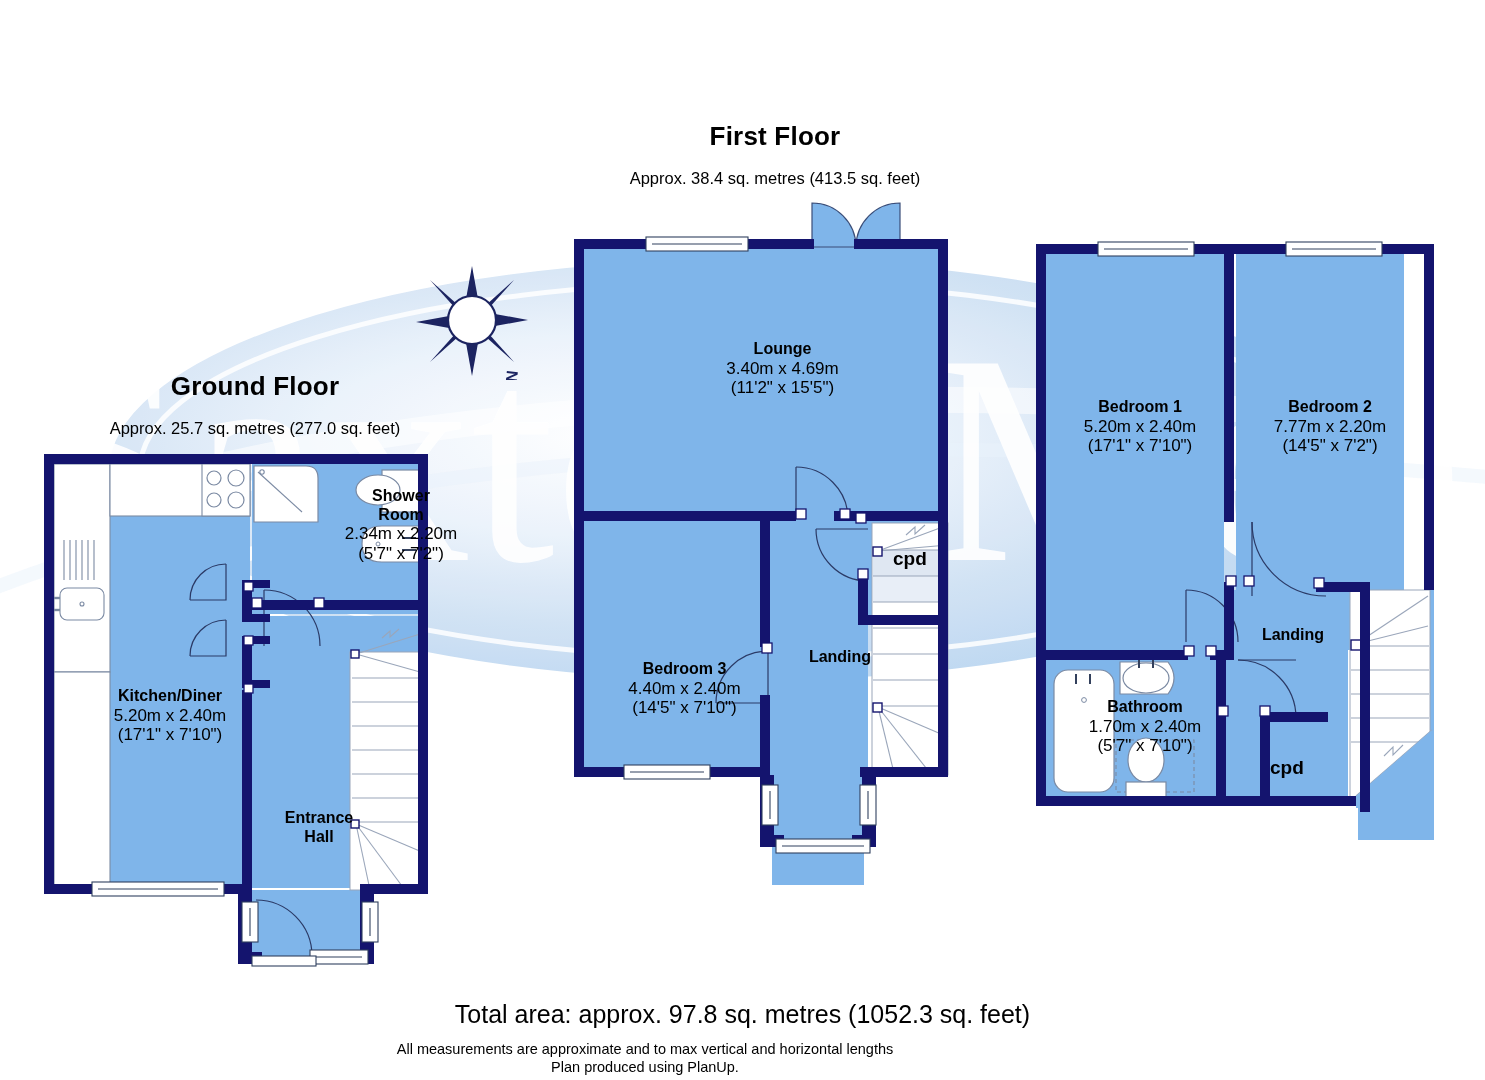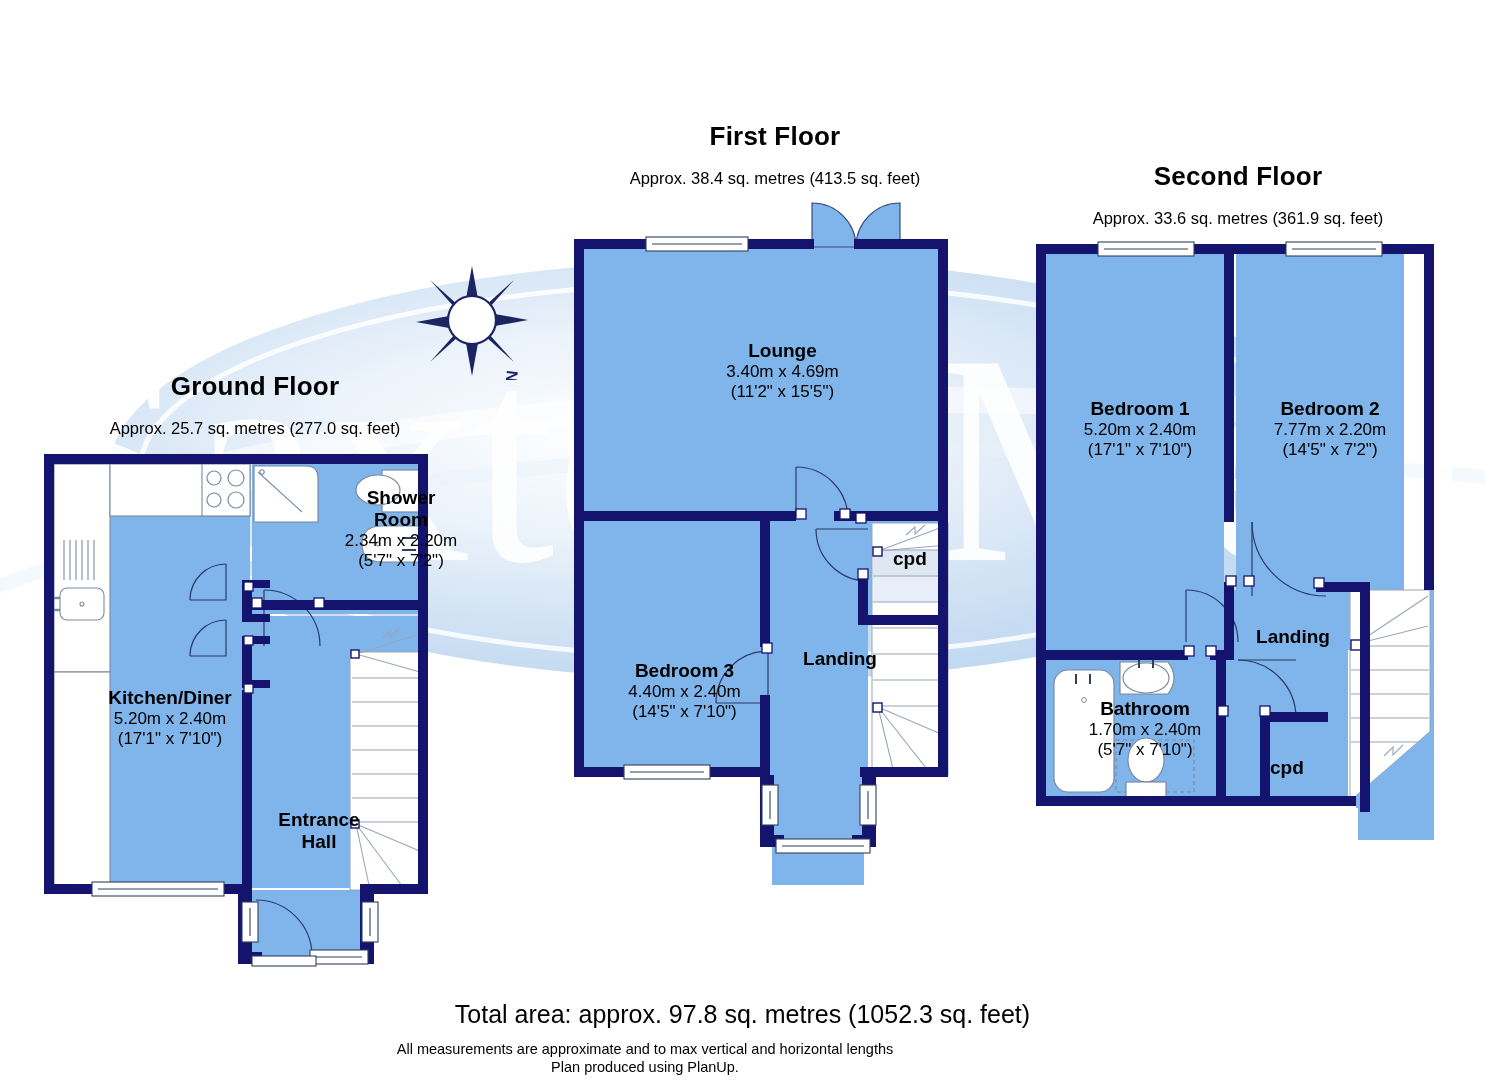--- a/index.html
+++ b/index.html
@@ -10,21 +10,21 @@
   
   .wm{position:absolute;left:0;top:0;width:1485px;height:1080px;pointer-events:none;}
 
   
   .floor-title{position:absolute;text-align:center;}
   .floor-title .ft-name{font-size:26px;font-weight:bold;letter-spacing:.2px;line-height:1.15;}
   .floor-title .ft-area{font-size:16.5px;font-weight:normal;line-height:1.3;margin-top:16px;}
 
   
   .room-label{position:absolute;text-align:center;line-height:1.16;}
-  .room-label .rl-name{font-size:19px;font-weight:bold;white-space:nowrap;}
+  .room-label .rl-name{font-size:16px;font-weight:bold;white-space:nowrap;}
   .room-label .rl-m{font-size:17px;font-weight:normal;white-space:nowrap;}
   .room-label .rl-f{font-size:17px;font-weight:normal;white-space:nowrap;}
   .cpd-label{position:absolute;font-size:19px;font-weight:bold;}
 
   
   .total-area{position:absolute;left:0;width:1485px;text-align:center;
               font-size:25px;font-weight:normal;}
   .disclaimer{position:absolute;left:0;width:1290px;text-align:center;
               font-size:14.5px;line-height:1.35;}
 </style>
@@ -384,24 +384,20 @@
   <div class="floor-title" style="left:100px;top:372px;width:310px;">
     <div class="ft-name">Ground Floor</div>
     <div class="ft-area">Approx. 25.7 sq. metres (277.0 sq. feet)</div>
   </div>
 
   <div class="floor-title" style="left:620px;top:122px;width:310px;">
     <div class="ft-name">First Floor</div>
     <div class="ft-area">Approx. 38.4 sq. metres (413.5 sq. feet)</div>
   </div>
 
-  <div class="floor-title" style="left:1082px;top:162px;width:312px;">
-    <div class="ft-name">Second Floor</div>
-    <div class="ft-area">Approx. 33.6 sq. metres (361.9 sq. feet)</div>
-  </div>
 
   <div class="room-label" style="left:50px;top:687px;width:240px;">
     <div class="rl-name">Kitchen/Diner</div>
     <div class="rl-m">5.20m x 2.40m</div>
     <div class="rl-f">(17'1" x 7'10")</div>
   </div>
 
   <div class="room-label" style="left:250px;top:487px;width:210px;padding-left:46px;">
     <div class="rl-name">Shower</div>
     <div class="rl-name">Room</div>

